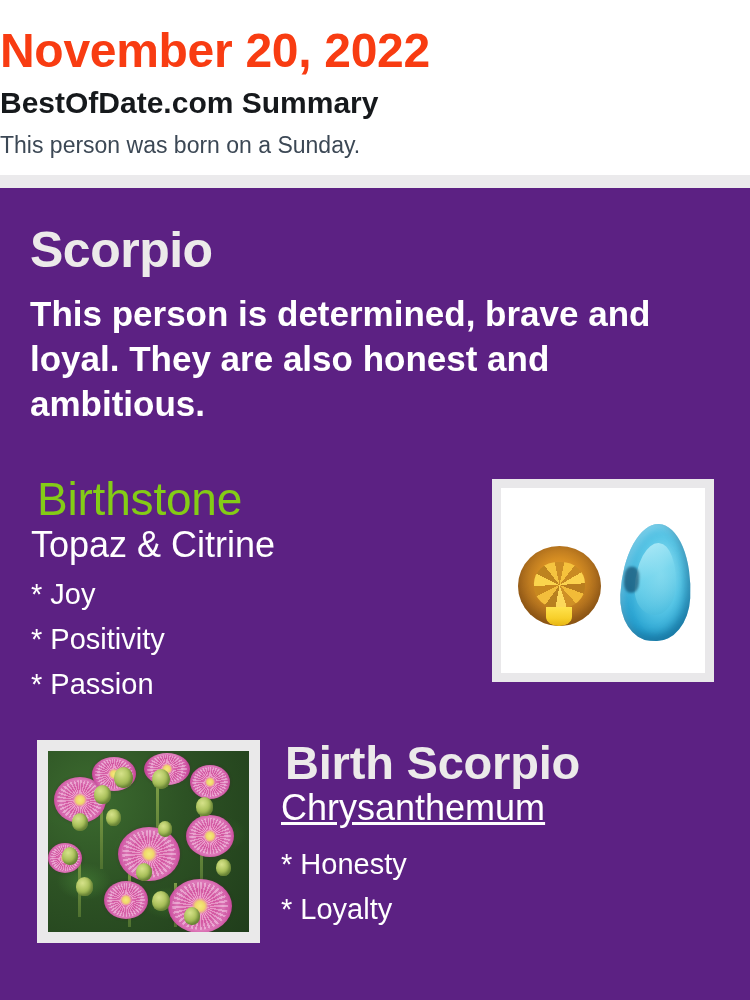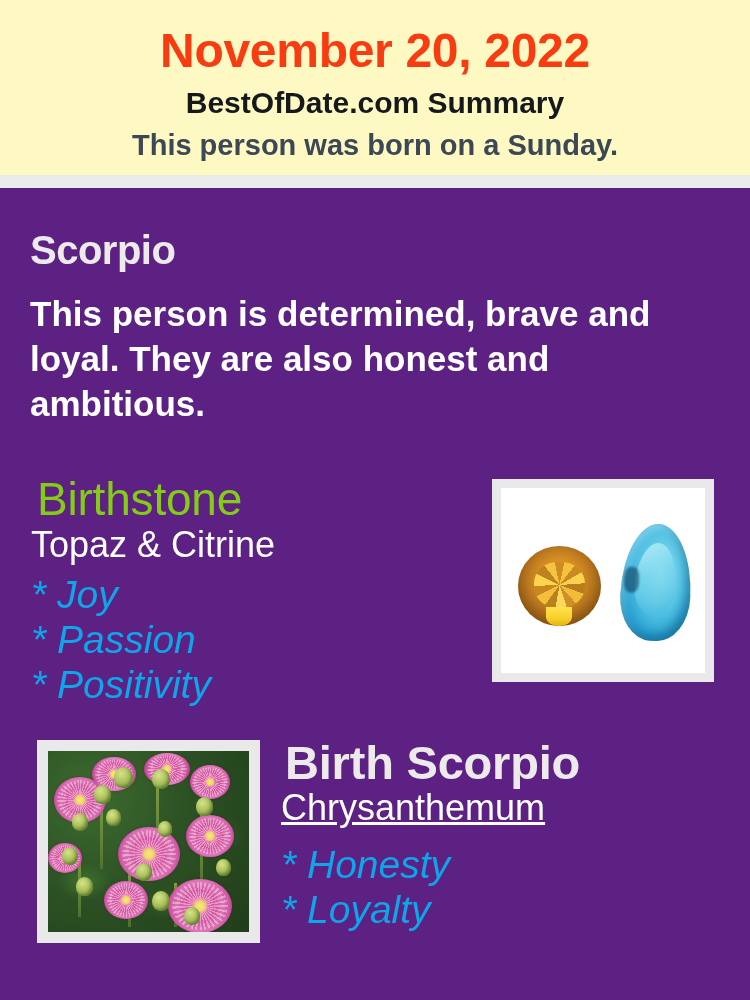--- a/index.html
+++ b/index.html
@@ -23,22 +23,22 @@
     overflow: hidden;
   }
 
   
   .header {
     position: absolute;
     left: 0;
     top: 0;
     width: 750px;
     height: 221px;
-    background: #fef9c3;
-    text-align: center;
+    background: #ffffff;
+    text-align: left;
   }
   .header-date {
     position: absolute;
     left: 0;
     top: 22px;
     width: 750px;
     font-size: 48px;
     font-weight: bold;
     line-height: 58px;
     color: #f83c12;
@@ -52,22 +52,22 @@
     font-size: 30px;
     font-weight: bold;
     line-height: 36px;
     color: #16191c;
   }
   .header-note {
     position: absolute;
     left: 0;
     top: 129px;
     width: 750px;
-    font-size: 29px;
-    font-weight: bold;
+    font-size: 23px;
+    font-weight: normal;
     line-height: 32px;
     color: #3c4855;
   }
   .header-rule {
     position: absolute;
     left: 0;
     top: 175px;
     width: 750px;
     height: 13px;
     background: #ebeaec;
@@ -81,21 +81,21 @@
     width: 750px;
     height: 812px;
     background: #5c2183;
   }
 
   
   .zodiac-title {
     position: absolute;
     left: 30px;
     top: 33px;
-    font-size: 40px;
+    font-size: 50px;
     font-weight: bold;
     line-height: 58px;
     color: #eceaea;
     letter-spacing: -0.5px;
   }
   .zodiac-desc {
     position: absolute;
     left: 30px;
     top: 103px;
     width: 672px;
@@ -126,26 +126,25 @@
     color: #ffffff;
   }
   .stone-traits {
     position: absolute;
     left: 31px;
     top: 384px;
     width: 430px;
   }
   .stone-traits .trait,
   .flower-traits .trait {
-    font-size: 39px;
+    font-size: 29px;
     font-weight: normal;
     line-height: 45px;
-    color: #0ea5e9;
+    color: #ffffff;
     white-space: nowrap;
-    font-style: italic;
   }
 
   
   .gem-frame {
     position: absolute;
     left: 492px;
     top: 291px;
     width: 222px;
     height: 203px;
     background: #e9e8ea;
@@ -339,22 +338,22 @@
 
   <div class="body-panel">
 
     <div class="zodiac-title">Scorpio</div>
     <div class="zodiac-desc">This person is determined, brave and loyal. They are also honest and ambitious.</div>
 
     <div class="stone-title">Birthstone</div>
     <div class="stone-name">Topaz &amp; Citrine</div>
     <div class="stone-traits">
       <div class="trait">* Joy</div>
+      <div class="trait">* Positivity</div>
       <div class="trait">* Passion</div>
-      <div class="trait">* Positivity</div>
     </div>
 
     <div class="gem-frame">
       <div class="gem-inner">
         <div class="citrine"></div>
         <div class="topaz"></div>
       </div>
     </div>
 
     <div class="flower-frame">

